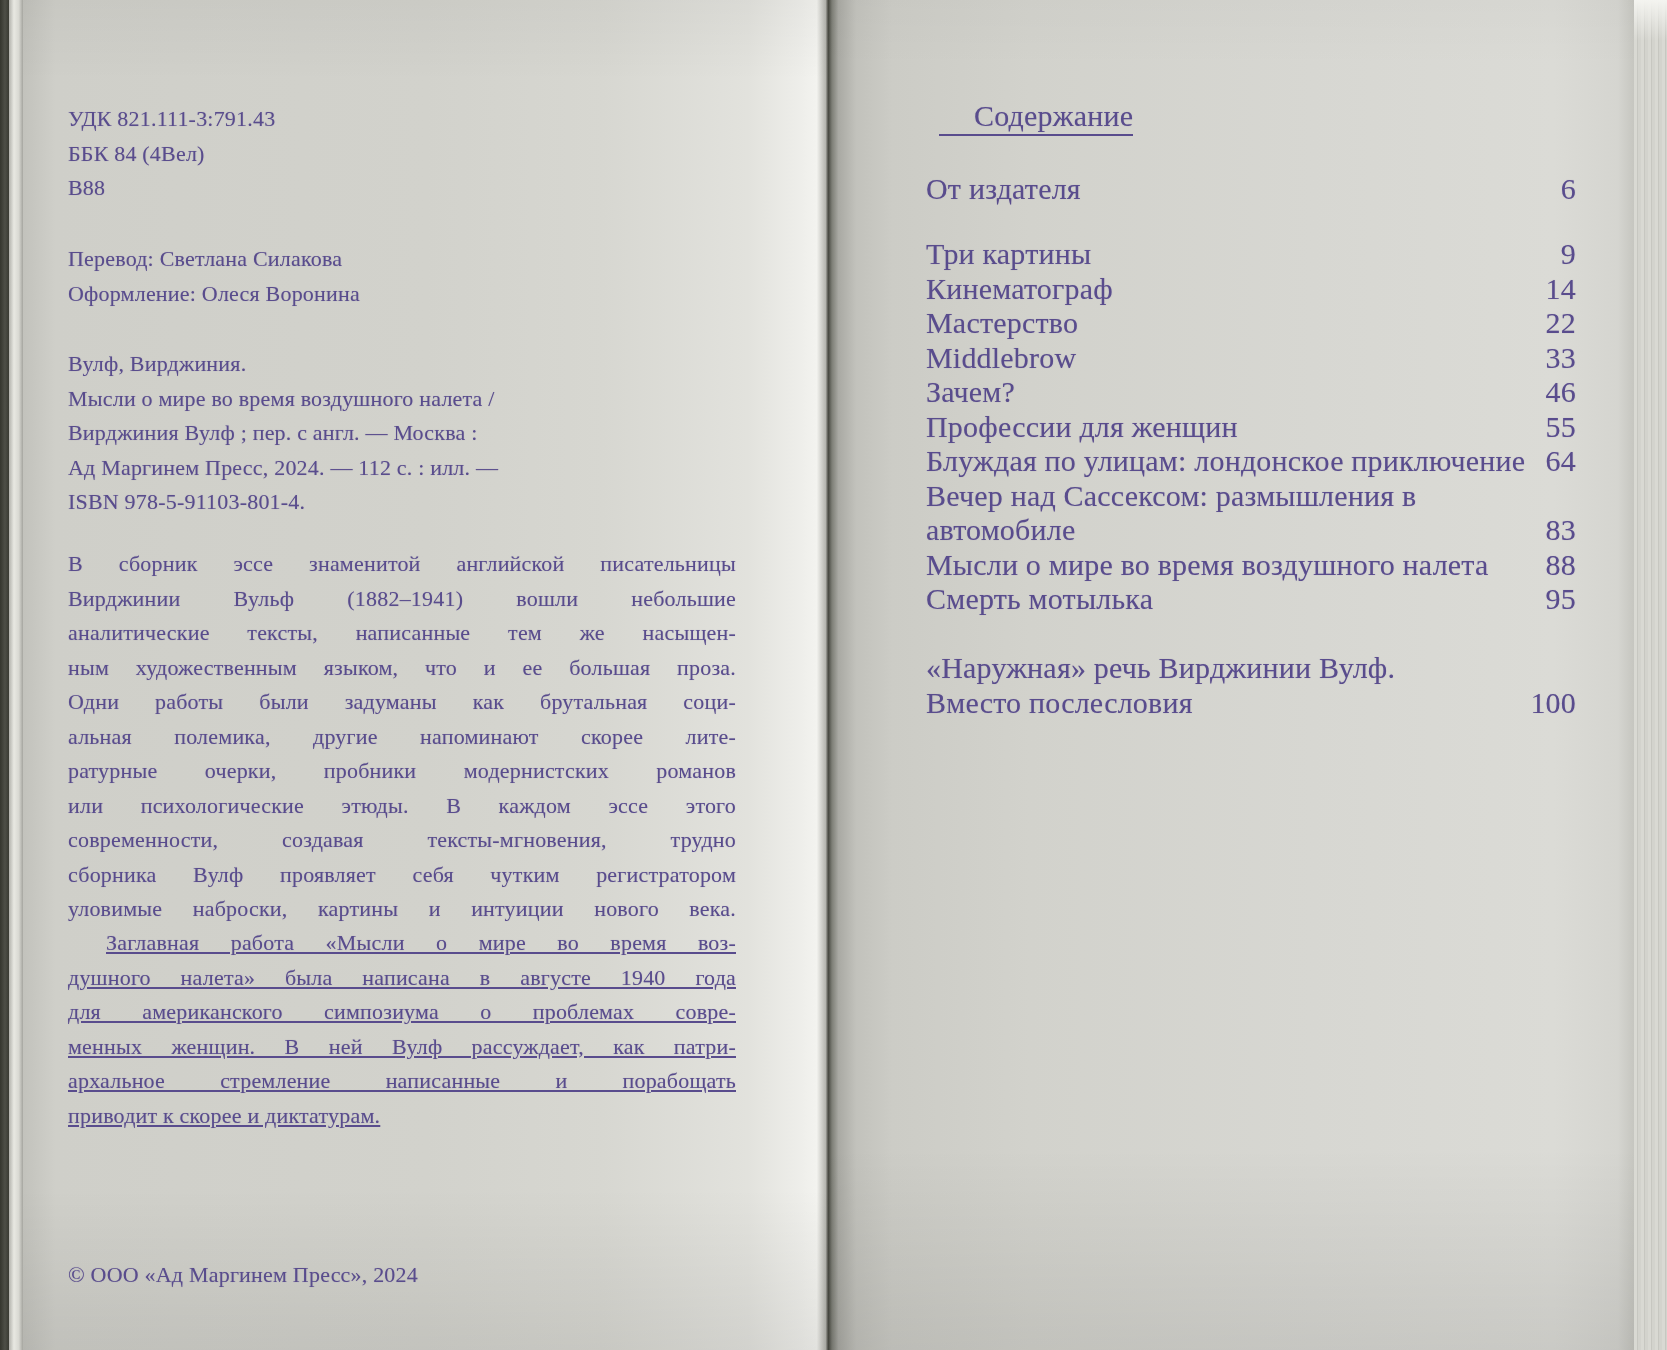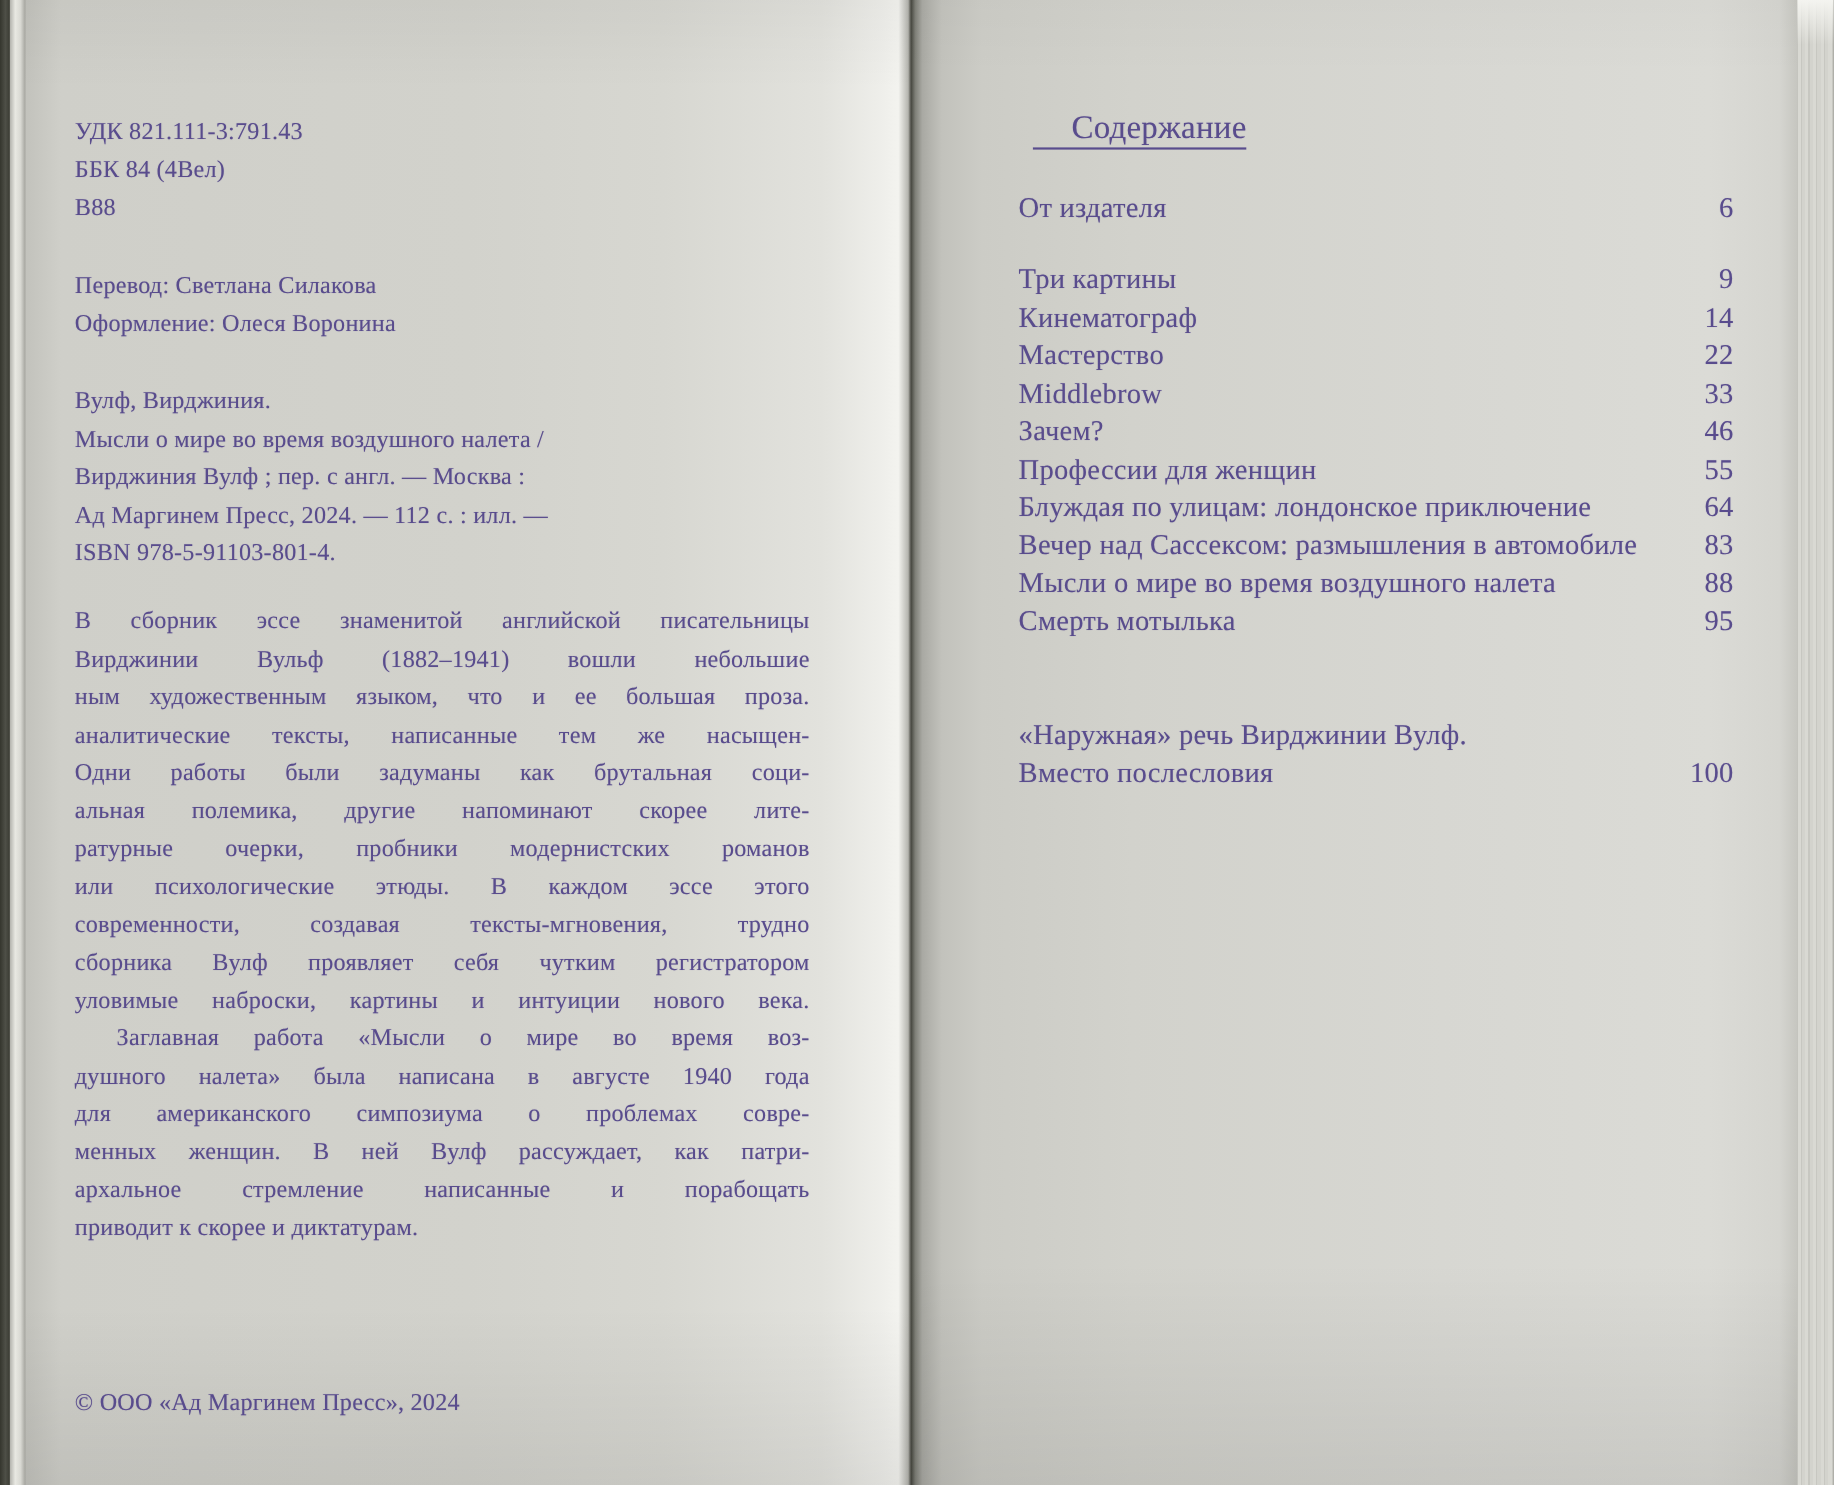--- a/index.html
+++ b/index.html
@@ -53,21 +53,21 @@
   
   .toc-heading{
     position:absolute;left:111px;top:99px;
     font-size:30px;line-height:34.5px;letter-spacing:.2px;
     padding-left:35px;
     border-bottom:2px solid #594c8d;
     text-shadow:0 0 1px rgba(89,76,141,.35);
   }
   .toc-section{
     position:absolute;left:98px;width:650px;
-    font-size:26px;line-height:34.5px;letter-spacing:.2px;
+    font-size:30px;line-height:34.5px;letter-spacing:.2px;
     text-shadow:0 0 1px rgba(89,76,141,.35);
   }
   .toc-sec-0{top:172px;}
   .toc-sec-1{top:237px;}
   .toc-sec-2{top:615px;margin-top:36px;}
   .toc-row{display:flex;justify-content:space-between;align-items:flex-end;}
   .toc-label{white-space:pre-line;}
   .toc-page{text-align:right;padding-left:12px;}
 </style>
 </head>
@@ -88,32 +88,32 @@
 
     <div class="txt" style="left:45px;top:347px;">Вулф, Вирджиния.
 Мысли о мире во время воздушного налета /
 Вирджиния Вулф ; пер. с англ. — Москва :
 Ад Маргинем Пресс, 2024. — 112 с. : илл. —
 ISBN 978-5-91103-801-4.</div>
 
     <div class="txt annotation para1" style="left:45px;top:547px;">
         <div class="jline">В сборник эссе знаменитой английской писательницы</div>
         <div class="jline">Вирджинии Вульф (1882–1941) вошли небольшие</div>
+        <div class="jline">аналитические тексты, написанные тем же насыщен-</div>
         <div class="jline">ным художественным языком, что и ее большая проза.</div>
-        <div class="jline">аналитические тексты, написанные тем же насыщен-</div>
         <div class="jline">Одни работы были задуманы как брутальная соци-</div>
         <div class="jline">альная полемика, другие напоминают скорее лите-</div>
         <div class="jline">ратурные очерки, пробники модернистских романов</div>
         <div class="jline">или психологические этюды. В каждом эссе этого</div>
         <div class="jline">современности, создавая тексты-мгновения, трудно</div>
         <div class="jline">сборника Вулф проявляет себя чутким регистратором</div>
         <div class="jline">уловимые наброски, картины и интуиции нового века.</div>
       </div>
 
-    <div class="txt annotation para2" style="left:45px;top:926px;">
+    <div class="txt annotation para2" style="left:45px;top:926px;text-decoration:underline;">
         <div class="jline">Заглавная работа «Мысли о мире во время воз-</div>
         <div class="jline">душного налета» была написана в августе 1940 года</div>
         <div class="jline">для американского симпозиума о проблемах совре-</div>
         <div class="jline">менных женщин. В ней Вулф рассуждает, как патри-</div>
         <div class="jline">архальное стремление написанные и порабощать</div>
         <div class="jline lastline">приводит к скорее и диктатурам.</div>
       </div>
 
     <div class="txt" style="left:45px;top:1258px;">© ООО «Ад Маргинем Пресс», 2024</div>
   </div>

